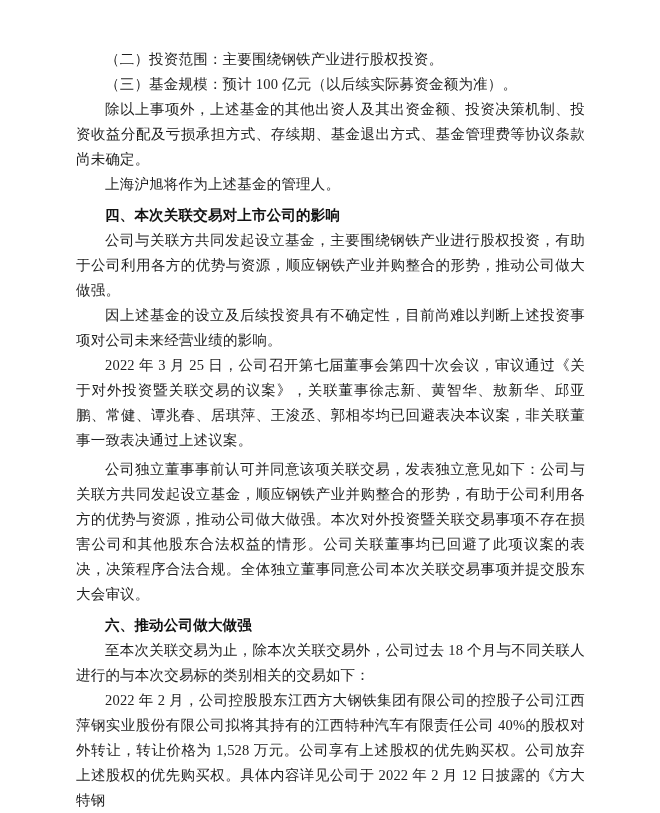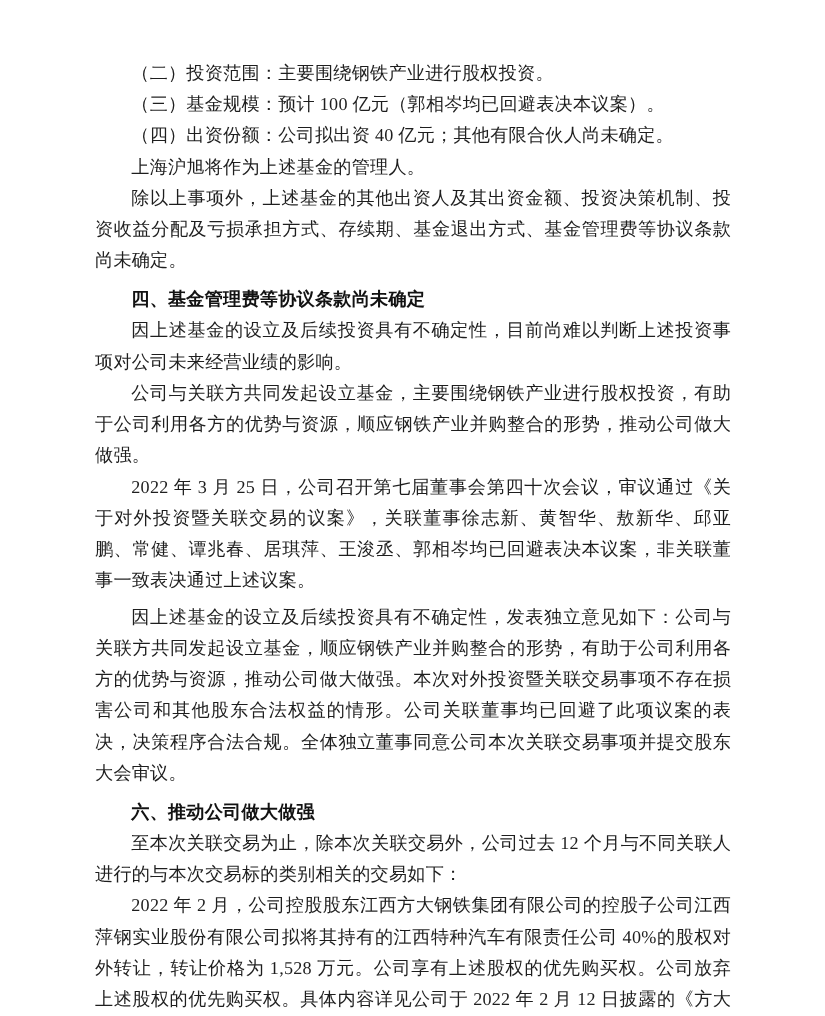--- a/index.html
+++ b/index.html
@@ -54,27 +54,26 @@
     line-height: 14px;
     color: #2a2a2a;
   }
 </style>
 </head>
 <body>
 
 <div class="page">
   <div class="content">
     <p class="para">（二）投资范围：主要围绕钢铁产业进行股权投资。</p>
-    <p class="para">（三）基金规模：预计 100 亿元（郭相岑均已回避表决本议案）。</p>
-    <p class="para">（四）出资份额：公司拟出资 40 亿元；其他有限合伙人尚未确定。</p>
+    <p class="para">（三）基金规模：预计 100 亿元（以后续实际募资金额为准）。</p>
+    <p class="para">除以上事项外，上述基金的其他出资人及其出资金额、投资决策机制、投资收益分配及亏损承担方式、存续期、基金退出方式、基金管理费等协议条款尚未确定。</p>
     <p class="para">上海沪旭将作为上述基金的管理人。</p>
-    <p class="para">除以上事项外，上述基金的其他出资人及其出资金额、投资决策机制、投资收益分配及亏损承担方式、存续期、基金退出方式、基金管理费等协议条款尚未确定。</p>
-    <h3 class="heading">四、基金管理费等协议条款尚未确定</h3>
+    <h3 class="heading">四、本次关联交易对上市公司的影响</h3>
+    <p class="para">公司与关联方共同发起设立基金，主要围绕钢铁产业进行股权投资，有助于公司利用各方的优势与资源，顺应钢铁产业并购整合的形势，推动公司做大做强。</p>
     <p class="para">因上述基金的设立及后续投资具有不确定性，目前尚难以判断上述投资事项对公司未来经营业绩的影响。</p>
-    <p class="para">公司与关联方共同发起设立基金，主要围绕钢铁产业进行股权投资，有助于公司利用各方的优势与资源，顺应钢铁产业并购整合的形势，推动公司做大做强。</p>
     <p class="para">2022 年 3 月 25 日，公司召开第七届董事会第四十次会议，审议通过《关于对外投资暨关联交易的议案》，关联董事徐志新、黄智华、敖新华、邱亚鹏、常健、谭兆春、居琪萍、王浚丞、郭相岑均已回避表决本议案，非关联董事一致表决通过上述议案。</p>
-    <p class="para sp-before">因上述基金的设立及后续投资具有不确定性，发表独立意见如下：公司与关联方共同发起设立基金，顺应钢铁产业并购整合的形势，有助于公司利用各方的优势与资源，推动公司做大做强。本次对外投资暨关联交易事项不存在损害公司和其他股东合法权益的情形。公司关联董事均已回避了此项议案的表决，决策程序合法合规。全体独立董事同意公司本次关联交易事项并提交股东大会审议。</p>
+    <p class="para sp-before">公司独立董事事前认可并同意该项关联交易，发表独立意见如下：公司与关联方共同发起设立基金，顺应钢铁产业并购整合的形势，有助于公司利用各方的优势与资源，推动公司做大做强。本次对外投资暨关联交易事项不存在损害公司和其他股东合法权益的情形。公司关联董事均已回避了此项议案的表决，决策程序合法合规。全体独立董事同意公司本次关联交易事项并提交股东大会审议。</p>
     <h3 class="heading">六、推动公司做大做强</h3>
-    <p class="para">至本次关联交易为止，除本次关联交易外，公司过去 12 个月与不同关联人进行的与本次交易标的类别相关的交易如下：</p>
+    <p class="para">至本次关联交易为止，除本次关联交易外，公司过去 18 个月与不同关联人进行的与本次交易标的类别相关的交易如下：</p>
     <p class="para">2022 年 2 月，公司控股股东江西方大钢铁集团有限公司的控股子公司江西萍钢实业股份有限公司拟将其持有的江西特种汽车有限责任公司 40%的股权对外转让，转让价格为 1,528 万元。公司享有上述股权的优先购买权。公司放弃上述股权的优先购买权。具体内容详见公司于 2022 年 2 月 12 日披露的《方大特钢</p>
   </div>
   <div class="page-number">3</div>
 </div>
 
 </body></html>

